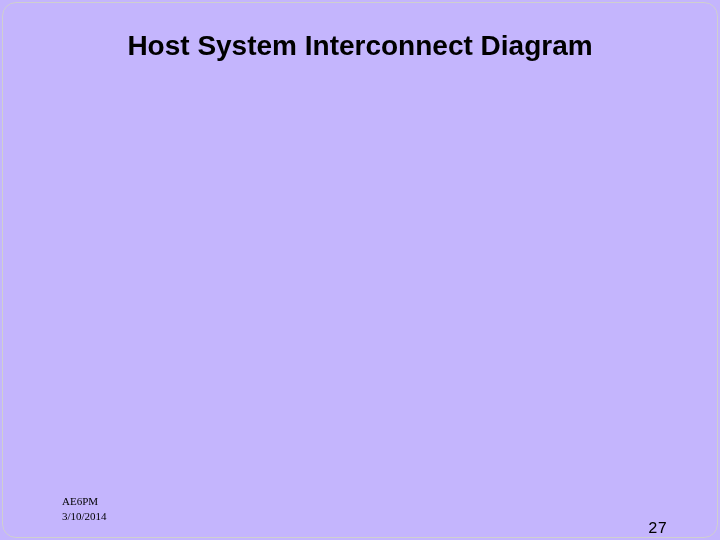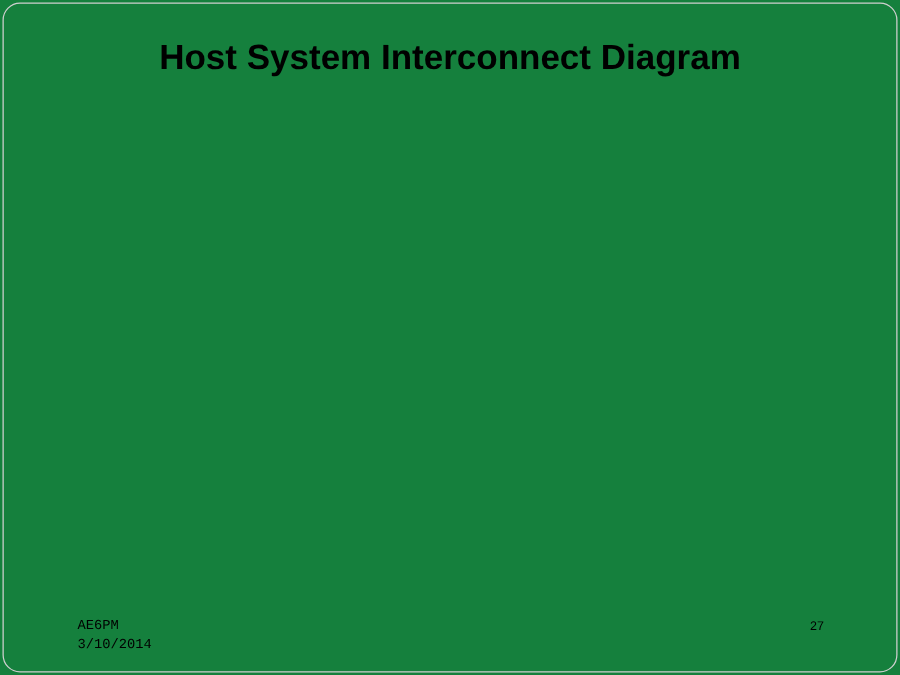--- a/index.html
+++ b/index.html
@@ -8,21 +8,21 @@
     width: 720px;
     height: 540px;
     background: #ffffff;
     overflow: hidden;
   }
 
   .slide {
     position: relative;
     width: 720px;
     height: 540px;
-    background: #15803d;
+    background: #c4b5fd;
     box-sizing: border-box;
   }
 
   
   .slide-border {
     position: absolute;
     left: 2px;
     top: 2px;
     right: 2px;
     bottom: 2px;
@@ -43,32 +43,32 @@
     font-size: 28px;
     line-height: 1.1;
     color: #000000;
     letter-spacing: 0px;
   }
 
   .footer-left {
     position: absolute;
     left: 62px;
     top: 494px;
-    font-family: Liberation Mono, monospace;
+    font-family: Liberation Serif, serif;
     font-size: 11px;
     line-height: 15px;
     color: #000000;
   }
 
   .page-number {
     position: absolute;
     left: 648px;
-    top: 494px;
-    font-family: Liberation Sans, sans-serif;
-    font-size: 10px;
+    top: 522px;
+    font-family: Liberation Mono, monospace;
+    font-size: 16px;
     line-height: 15px;
     color: #000000;
   }
 </style>
 </head>
 <body>
 
 <div class="slide">
 
   <div class="slide-border"></div>

